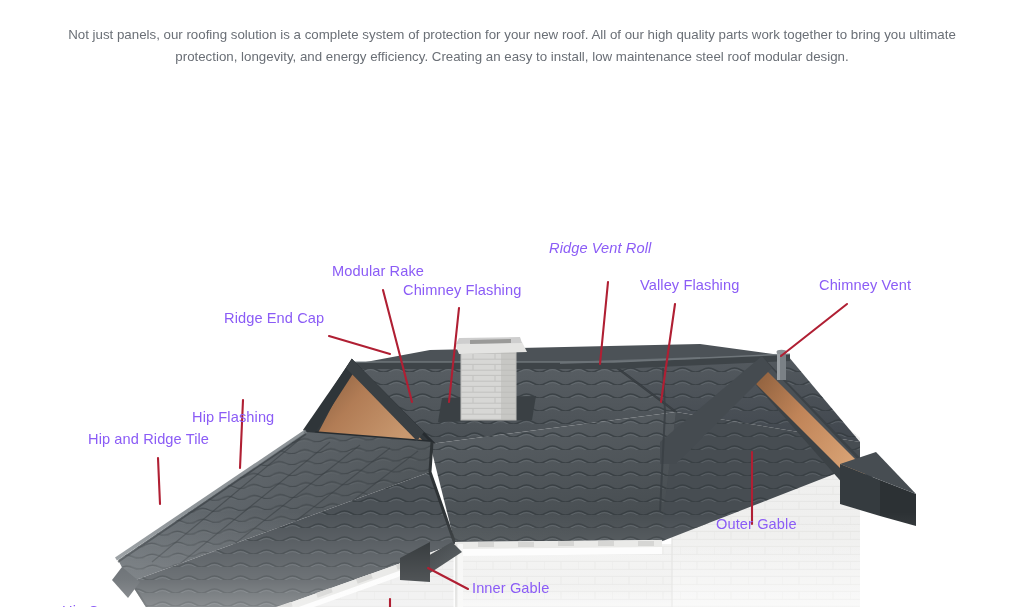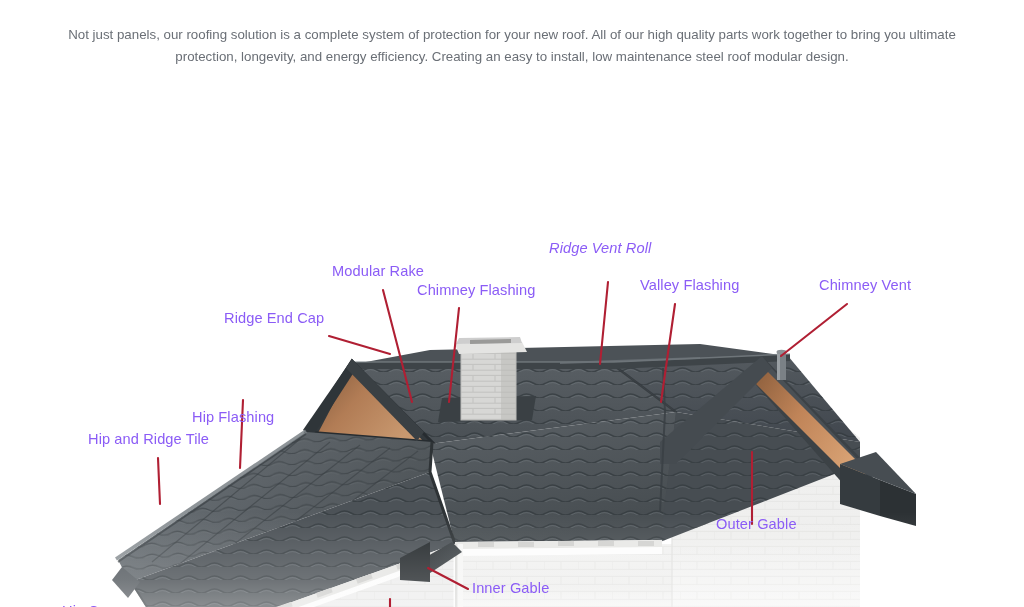--- a/index.html
+++ b/index.html
@@ -299,21 +299,21 @@
       <line x1="110" y1="519" x2="160" y2="534"></line>
       <line x1="259" y1="590" x2="259" y2="535"></line>
     </g>
   </svg>
 
   <div class="labels">
     <span class="callout-label" style="left:224px; top:198px;">Ridge End Cap</span>
 
     <span class="callout-label" style="left:332px; top:151px;">Modular Rake</span>
 
-    <span class="callout-label" style="left:417px; top:170px;text-align:right;">Chimney Flashing</span>
+    <span class="callout-label" style="left:403px; top:170px;text-align:right;">Chimney Flashing</span>
 
     <span class="callout-label" style="left:549px; top:128px;font-style:italic;">Ridge Vent Roll</span>
 
     <span class="callout-label" style="left:640px; top:165px;">Valley Flashing</span>
 
     <span class="callout-label" style="left:803px; top:165px;margin-left:16px;">Chimney Vent</span>
 
     <span class="callout-label" style="left:192px; top:261px;margin-top:36px;">Hip Flashing</span>
 
     <span class="callout-label" style="left:88px; top:319px;">Hip and Ridge Tile</span>

